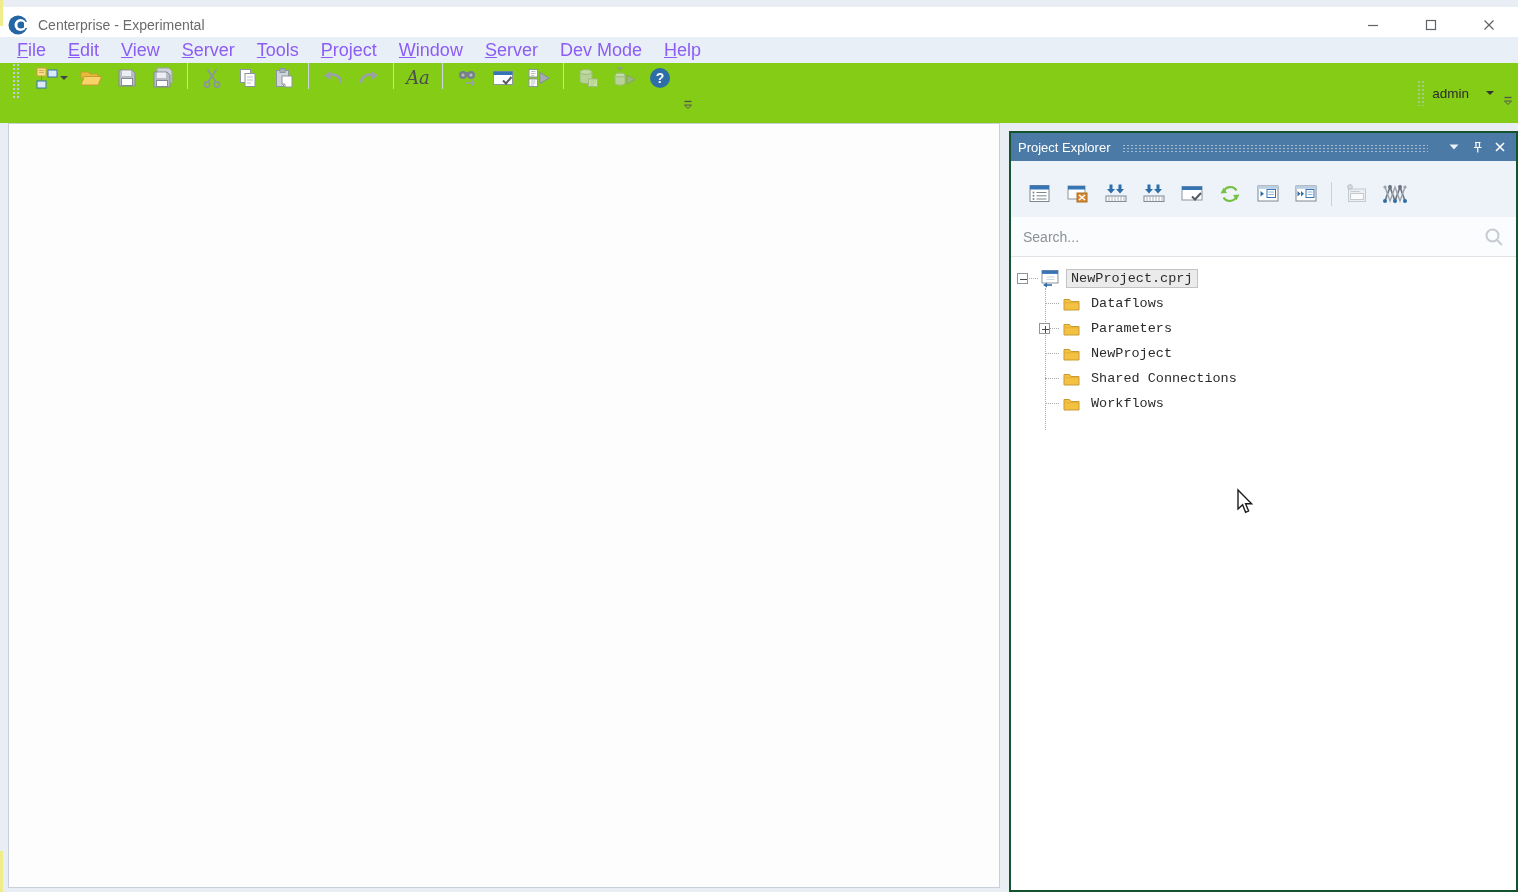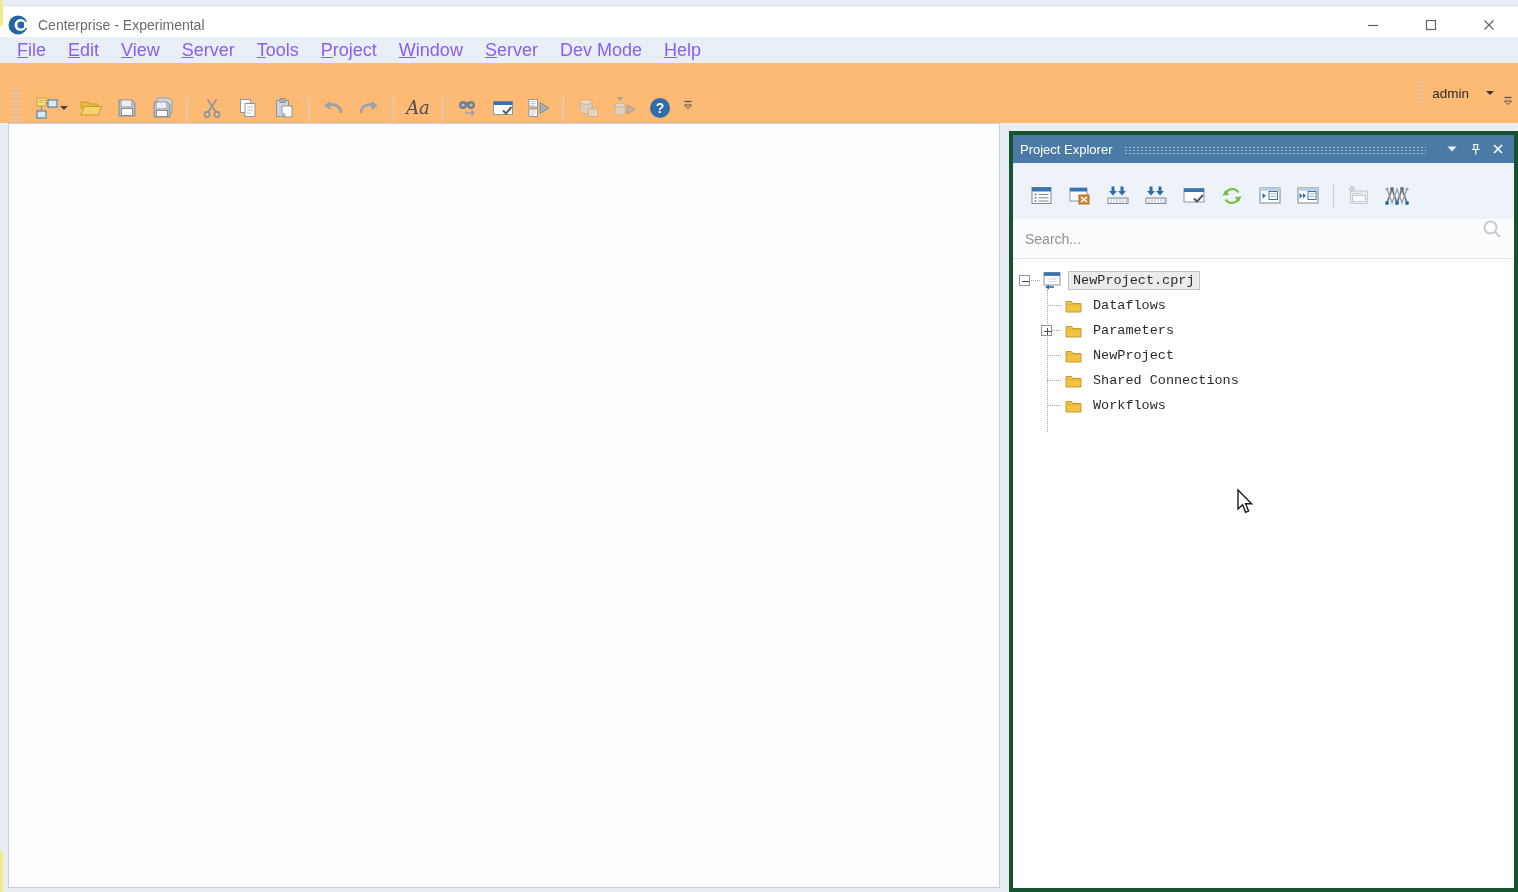--- a/index.html
+++ b/index.html
@@ -18,50 +18,50 @@
   .win-btn { width:58px; height:36px; display:flex; align-items:center; justify-content:center; background:transparent; border:none; cursor:default; }
   .win-btn svg { display:block; }
 
   
   .menubar { position:absolute; top:37px; left:0; right:0; height:26px; background:#e9eff7; display:flex; align-items:center; padding-left:6px; }
   .menu-item { display:inline-block; padding:3px 10px; margin:5px 1px; font-size:18px; color:#8b5cf6; cursor:default; }
   .menu-item::first-letter { text-decoration:underline; }
   .menu-item.no-mn::first-letter { text-decoration:none; }
 
   
-  .toolbar { position:absolute; top:63px; left:0; right:0; height:60px; background:#fdba74; display:flex; align-items:flex-end; }
+  .toolbar { position:absolute; top:63px; left:0; right:0; height:60px; background:#84cc16; display:flex; align-items:flex-start; }
   .grip { width:7px; height:36px; margin:0 10px 0 12px; background-image:radial-gradient(#c4cbd6 1px, transparent 1.3px); background-size:4px 4px; }
   .tb-btn { width:30px; height:30px; border:none; background:transparent; display:flex; align-items:center; justify-content:center; margin:0 3px; cursor:default; }
   .tb-btn.wide { width:38px; }
   .tb-sep { width:1px; height:26px; background:#cdd4dd; margin:0 6px; }
   .caret-down { width:0; height:0; border-left:4px solid transparent; border-right:4px solid transparent; border-top:4px solid #444; margin-left:1px; }
   .icon-aa { font-family:"DejaVu Serif", serif; font-style:italic; font-size:18px; color:#4a4f55; line-height:1; }
   .overflow-btn { position:absolute; background:transparent; border:none; cursor:default; }
   .overflow-mid { left:682px; top:36px; }
   .overflow-right { right:4px; top:32px; }
   .toolbar-right { position:absolute; right:24px; top:0; height:60px; display:flex; align-items:center; }
   .grip.small { height:26px; margin:0 8px 0 0; opacity:.55; }
   .admin-btn { display:flex; align-items:center; gap:16px; background:transparent; border:none; font-size:13.5px; color:#2b2b2b; cursor:default; font-family:"Liberation Sans", sans-serif; }
   .admin-btn .caret-down { border-top-color:#333; }
 
   
   .canvas { position:absolute; left:8px; top:123px; width:992px; height:765px; background:#fdfdfe; border:1px solid #c9cfd8; }
 
   
-  .panel { position:absolute; left:1009px; top:131px; width:509px; height:761px; background:#ffffff; border:4px solid #14532d; display:flex; flex-direction:column; }
+  .panel { position:absolute; left:1009px; top:131px; width:509px; height:761px; background:#ffffff; border:2px solid #14532d; display:flex; flex-direction:column; }
   .panel-header { height:28px; background:#4a7aa5; display:flex; align-items:center; padding:0 7px; flex:0 0 auto; }
   .panel-title { color:#ffffff; font-size:13px; white-space:nowrap; }
   .panel-texture { flex:1; height:9px; margin:2px 12px 0 12px; background-image:radial-gradient(rgba(255,255,255,0.5) 0.8px, transparent 1px); background-size:4px 3px; }
   .ph-btn { width:18px; height:18px; background:transparent; border:none; display:flex; align-items:center; justify-content:center; margin-left:5px; cursor:default; }
 
   .panel-toolbar { height:56px; flex:0 0 auto; background:#eef3f9; display:flex; align-items:center; padding:10px 8px 0 10px; }
   .pt-btn { width:28px; height:28px; border:none; background:transparent; display:flex; align-items:center; justify-content:center; margin:0 5px; cursor:default; }
   .pt-sep { width:1px; height:24px; background:#c9d0d8; margin:0 6px; }
 
-  .panel-search { height:40px; flex:0 0 auto; background:#fbfcfd; border-bottom:1px solid #dfe3e8; display:flex; padding:0 12px; }
+  .panel-search { height:40px; flex:0 0 auto; background:#fbfcfd; border-bottom:1px solid #dfe3e8; display:flex; align-items:center; padding:0 12px; }
   .search-input { flex:1; border:none; outline:none; background:transparent; font-size:14px; color:#333; font-family:"Liberation Sans", sans-serif; }
   .search-input::placeholder { color:#8c9196; }
 
   .tree { flex:1; background:#ffffff; position:relative; padding-top:9px; font-size:13.5px; color:#2b2b2b; }
   .tree-vline { position:absolute; left:34px; top:31px; height:142px; width:0; border-left:1px dotted #a9a9a9; }
   .tree-row { height:25px; display:flex; align-items:center; position:relative; }
   .tree-row.root { padding-left:6px; }
   .tree-row.child { padding-left:52px; }
   .tree-row.child::before { content:""; position:absolute; left:34px; top:12px; width:14px; border-top:1px dotted #a9a9a9; }
   .expander { width:11px; height:11px; background:#fff; border:1px solid #8d959d; position:relative; flex:0 0 auto; z-index:2; }

